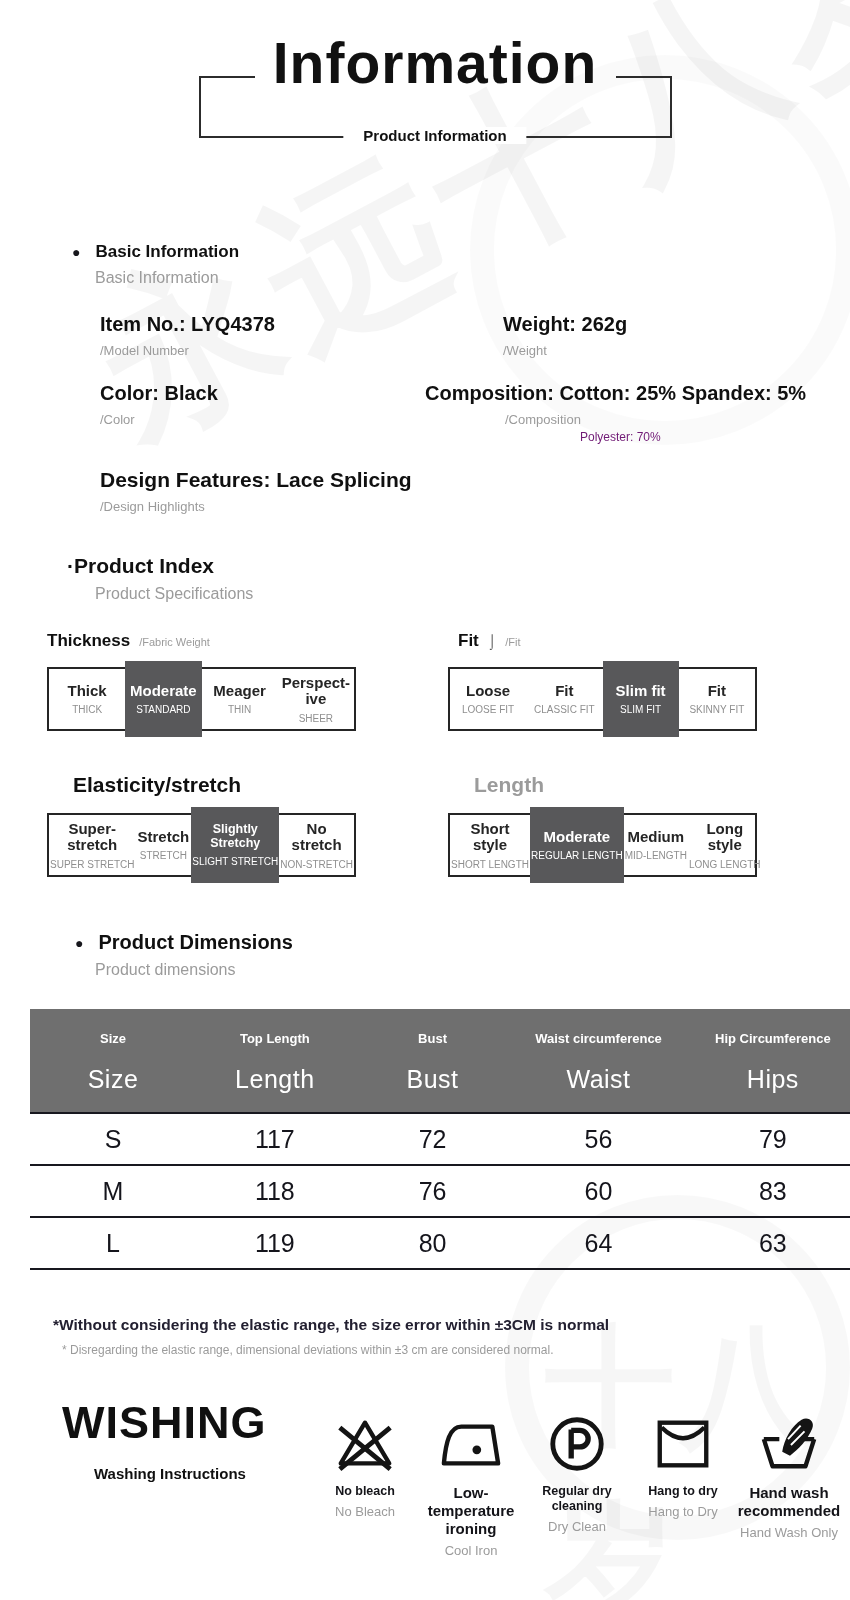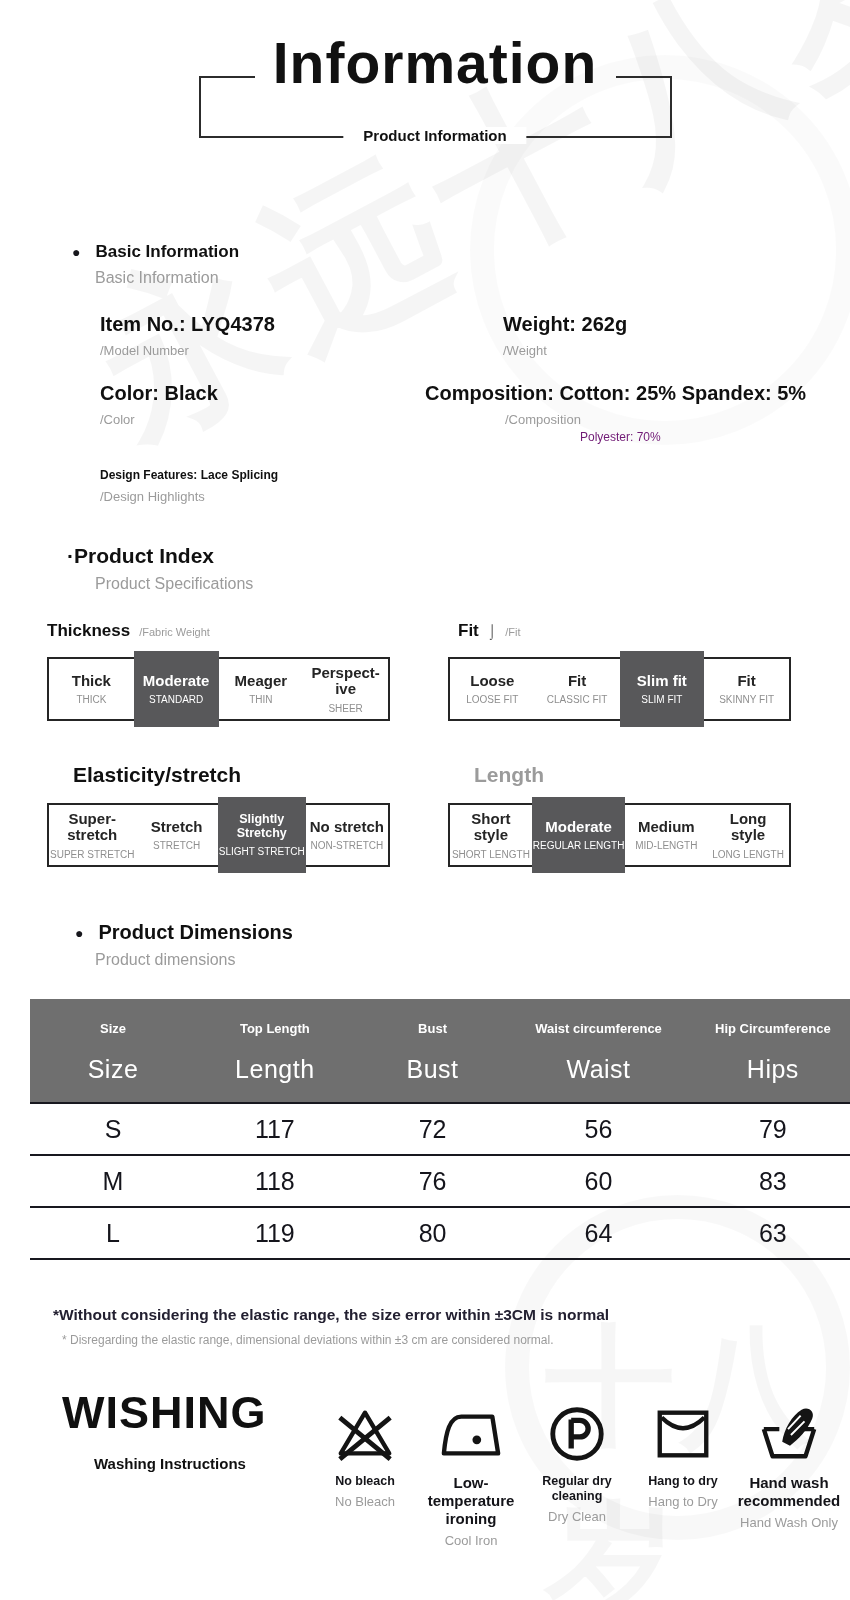--- a/index.html
+++ b/index.html
@@ -62,40 +62,40 @@
     display: grid; grid-template-columns: 405px 1fr;
     margin-top: 26px; row-gap: 24px;
   }
   .flabel { font-weight: 700; font-size: 20px; color: #101010; }
   .fsub { color: #9b9b9b; font-size: 13px; margin-top: 7px; }
   .fextra { font-weight: 400; font-size: 12px; margin-top: 3px; color: #701a75; }
   .field:nth-child(odd) { padding-left: 80px; }
   .field:nth-child(2) { padding-left: 78px; }
   .field:nth-child(4) .fsub { padding-left: 80px; }
   .field:nth-child(4) .fextra { padding-left: 155px; }
-  .field:nth-child(5) .flabel { font-size: 12px; }
+  .field:nth-child(5) .flabel { font-size: 21px; }
 
   
   .pi-title { font-size: 21px; font-weight: 700; margin: 40px 0 0 47px; color: #101010; }
   .pi-sub { margin-left: 75px; }
 
   .groups {
     display: grid; grid-template-columns: 1fr 1fr;
     column-gap: 38px; row-gap: 42px; padding: 0 39px 0 27px; margin-top: 28px;
   }
   .group-head { display: flex; align-items: baseline; gap: 9px; margin-bottom: 16px; }
   .g-title { font-weight: 700; font-size: 17px; color: #101010; }
   .group:nth-child(2) .group-head { padding-left: 10px; }
   .group:nth-child(3) .g-title, .group:nth-child(4) .g-title { font-size: 21px; }
   .group:nth-child(3) .group-head, .group:nth-child(4) .group-head { padding-left: 26px; }
   .group:nth-child(4) .g-title { color: #9b9b9b; }
   .g-mark { color: #555; font-size: 14px; }
   .g-sub { color: #9b9b9b; font-size: 11px; }
 
-  .optbox { display: flex; border: 2px solid #252525; height: 64px; background: #fff; width: 343px; }
+  .optbox { display: flex; border: 2px solid #252525; height: 64px; background: #fff; width: 309px; }
   .opt {
     flex: 1; display: flex; flex-direction: column; justify-content: center;
     align-items: center; text-align: center; gap: 5px; padding: 3px 1px; position: relative;
   }
   .opt-en { font-weight: 700; font-size: 15px; line-height: 1.1; white-space: pre-line; color: #252525; }
   .opt-sub { font-size: 10px; color: #8f8f8f; white-space: nowrap; }
   .opt.selected { background: #58585a; margin: -8px 0; padding-top: 11px; padding-bottom: 11px; justify-content: center; }
   .opt.selected .opt-en, .opt.selected .opt-sub { color: #fff; }
   .group:nth-child(3) .opt.selected .opt-en { font-size: 12.5px; }
 

